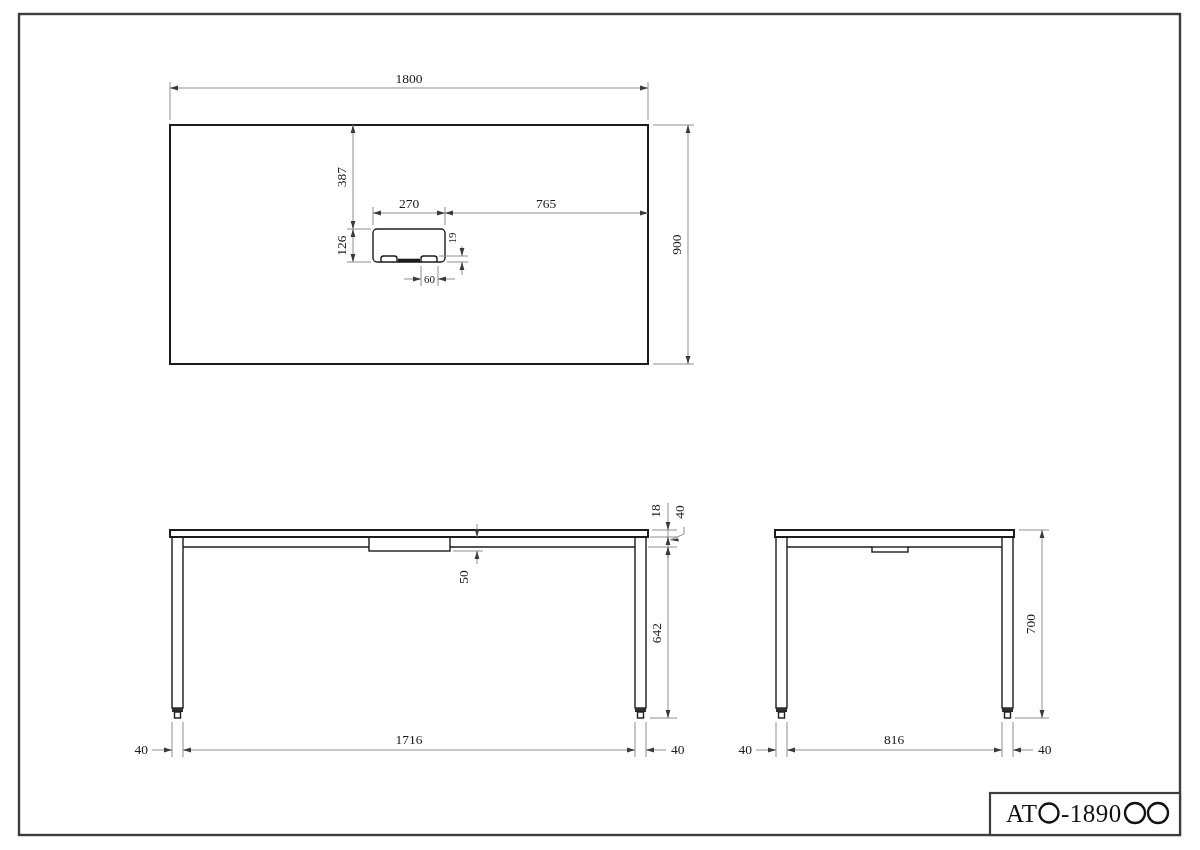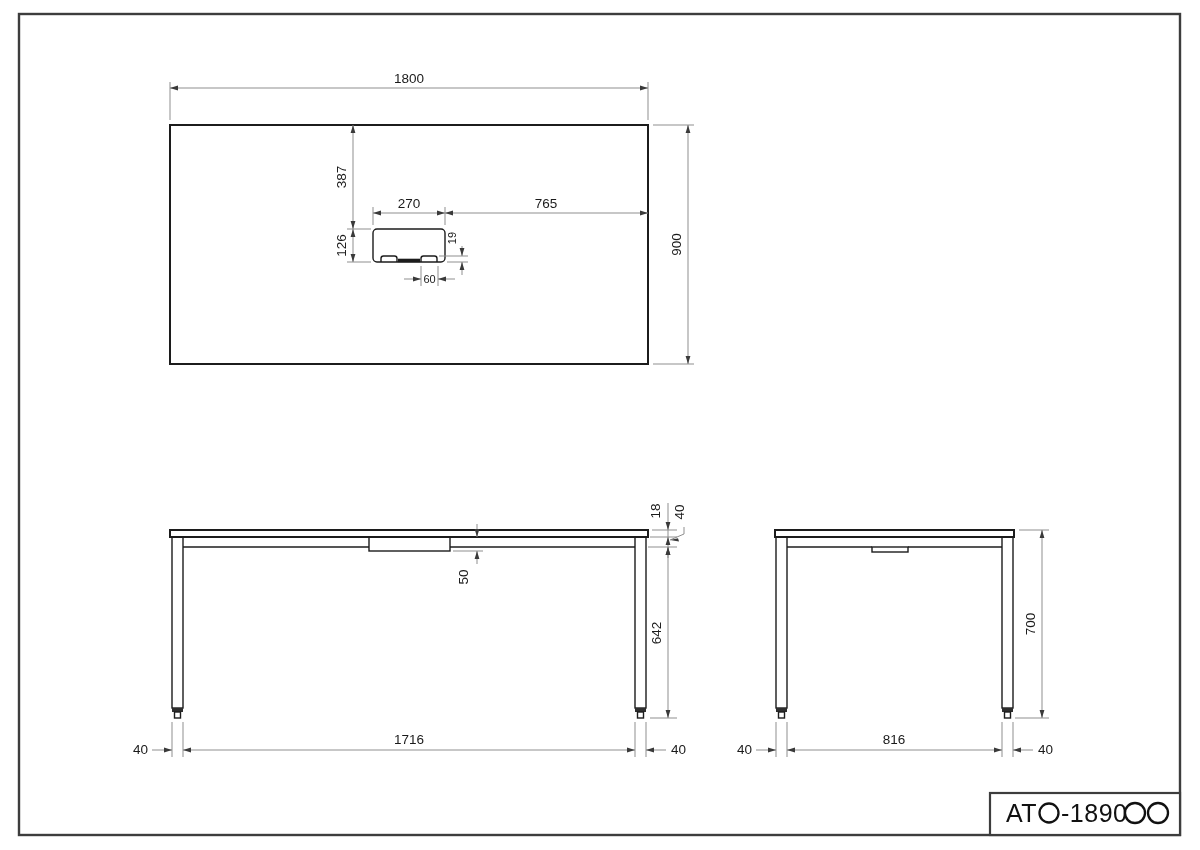--- a/index.html
+++ b/index.html
@@ -1,16 +1,16 @@
 <!DOCTYPE html>
 <html><head>
 <meta charset="utf-8">
 <style>
   html,body{margin:0;padding:0;background:#ffffff;}
-  #sheet{position:relative;width:1032px;height:850px;background:#ffffff;font-family:Liberation Sans, sans-serif;}
+  #sheet{position:relative;width:1032px;height:850px;background:#ffffff;font-family:Liberation Serif, serif;}
   svg{position:absolute;left:0;top:0;}
   .frame{fill:none;stroke:#3d3d3d;stroke-width:2.4;}
   .tblock{fill:#ffffff;stroke:#3d3d3d;stroke-width:2.2;}
   .obj{fill:none;stroke:#1c1c1c;stroke-width:2;}
   .objthin{fill:none;stroke:#1c1c1c;stroke-width:1.4;}
   .strip{stroke:#1c1c1c;stroke-width:3.4;}
   .glide{fill:#2e2e2e;stroke:none;}
   .dim{fill:none;stroke:#8f8f8f;stroke-width:1;}
   .arr{fill:#3a3a3a;stroke:none;}
   .lbl{font-size:13.5px;fill:#1a1a1a;}

